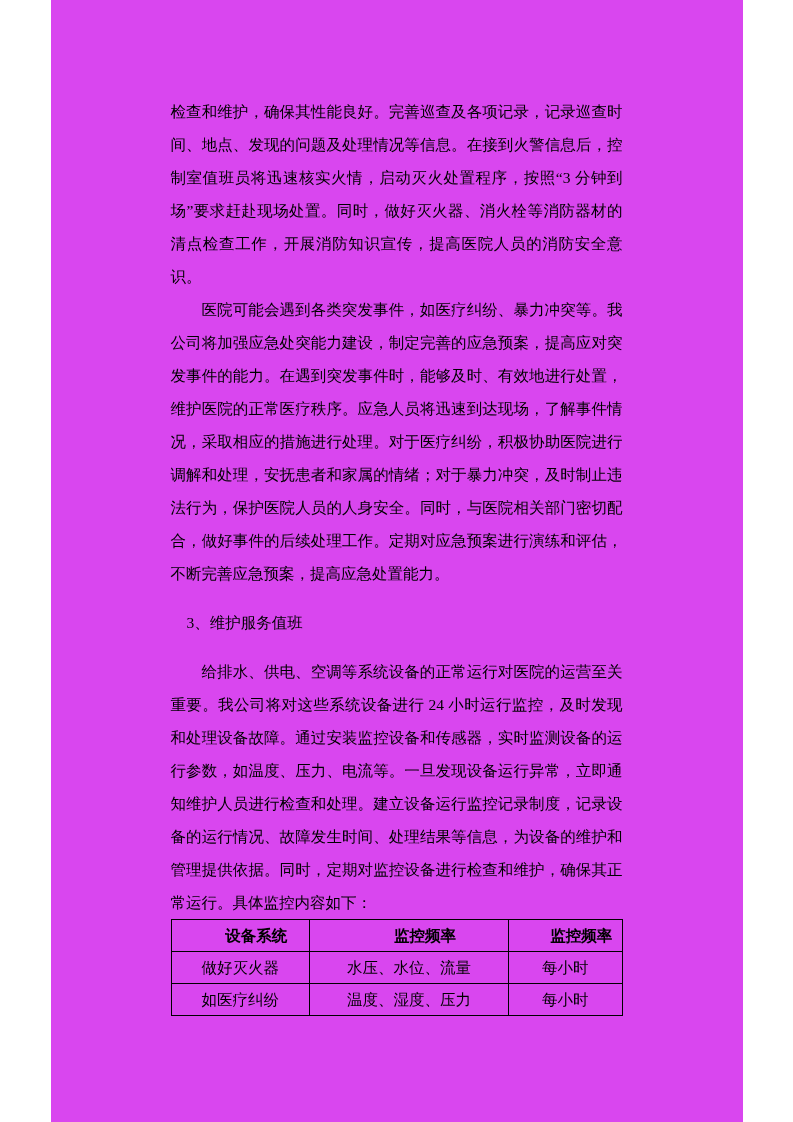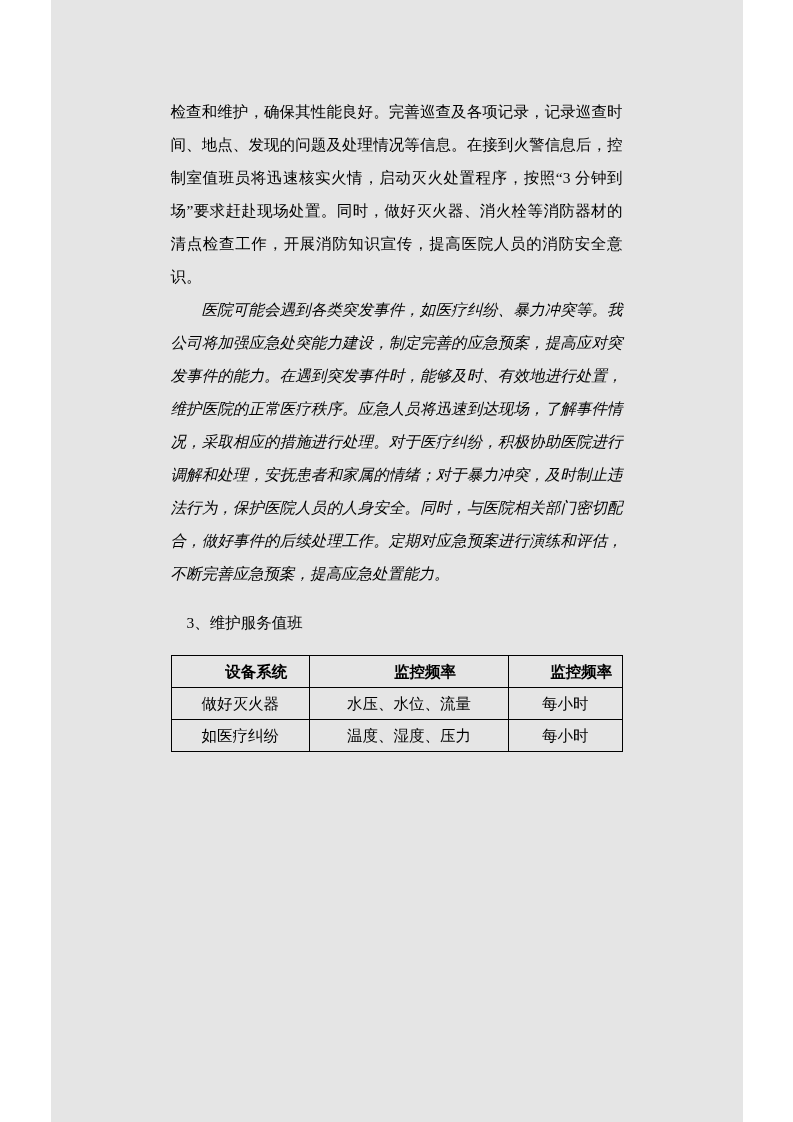--- a/index.html
+++ b/index.html
@@ -7,35 +7,34 @@
     padding: 0;
     background: #ffffff;
   }
   .page {
     position: relative;
     width: 692px;
     height: 1122px;
     box-sizing: border-box;
     margin: 0 auto;
     padding: 95px 120px 60px 120px;
-    background: #e5e5e5;
+    background: #d946ef;
     color: #000000;
     font-family: "Liberation Serif", "DejaVu Serif", serif;
     font-size: 15.5px;
     line-height: 33px;
     overflow: hidden;
   }
   .para {
     margin: 0;
     text-align: justify;
     word-break: break-all;
   }
   .para.indent {
     text-indent: 2em;
-    font-style: italic;
   }
   .heading {
     margin: 16px;
     font-size: 15.5px;
     font-weight: normal;
     line-height: 33px;
   }
   table.monitor {
     width: 100%;
     border-collapse: collapse;
@@ -64,20 +63,21 @@
 <body>
 
 <div class="page">
 
   <p class="para">检查和维护，确保其性能良好。完善巡查及各项记录，记录巡查时间、地点、发现的问题及处理情况等信息。在接到火警信息后，控制室值班员将迅速核实火情，启动灭火处置程序，按照“3 分钟到场”要求赶赴现场处置。同时，做好灭火器、消火栓等消防器材的清点检查工作，开展消防知识宣传，提高医院人员的消防安全意识。</p>
 
   <p class="para indent">医院可能会遇到各类突发事件，如医疗纠纷、暴力冲突等。我公司将加强应急处突能力建设，制定完善的应急预案，提高应对突发事件的能力。在遇到突发事件时，能够及时、有效地进行处置，维护医院的正常医疗秩序。应急人员将迅速到达现场，了解事件情况，采取相应的措施进行处理。对于医疗纠纷，积极协助医院进行调解和处理，安抚患者和家属的情绪；对于暴力冲突，及时制止违法行为，保护医院人员的人身安全。同时，与医院相关部门密切配合，做好事件的后续处理工作。定期对应急预案进行演练和评估，不断完善应急预案，提高应急处置能力。</p>
 
   <h3 class="heading">3、维护服务值班</h3>
 
+  <p class="para indent">给排水、供电、空调等系统设备的正常运行对医院的运营至关重要。我公司将对这些系统设备进行 24 小时运行监控，及时发现和处理设备故障。通过安装监控设备和传感器，实时监测设备的运行参数，如温度、压力、电流等。一旦发现设备运行异常，立即通知维护人员进行检查和处理。建立设备运行监控记录制度，记录设备的运行情况、故障发生时间、处理结果等信息，为设备的维护和管理提供依据。同时，定期对监控设备进行检查和维护，确保其正常运行。具体监控内容如下：</p>
 
   <table class="monitor">
     <thead>
       <tr>
         <th class="col-system">设备系统</th>
         <th class="col-params">监控频率</th>
         <th class="col-freq">监控频率</th>
       </tr>
     </thead>
     <tbody>

